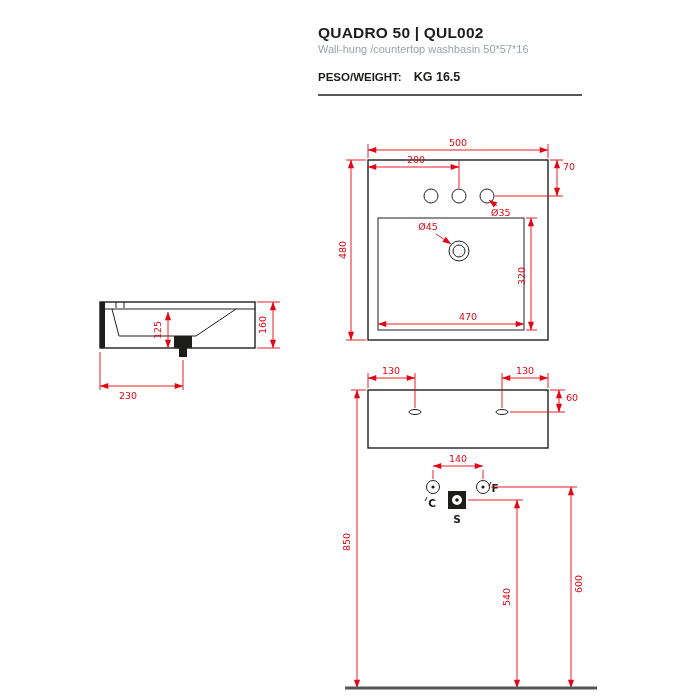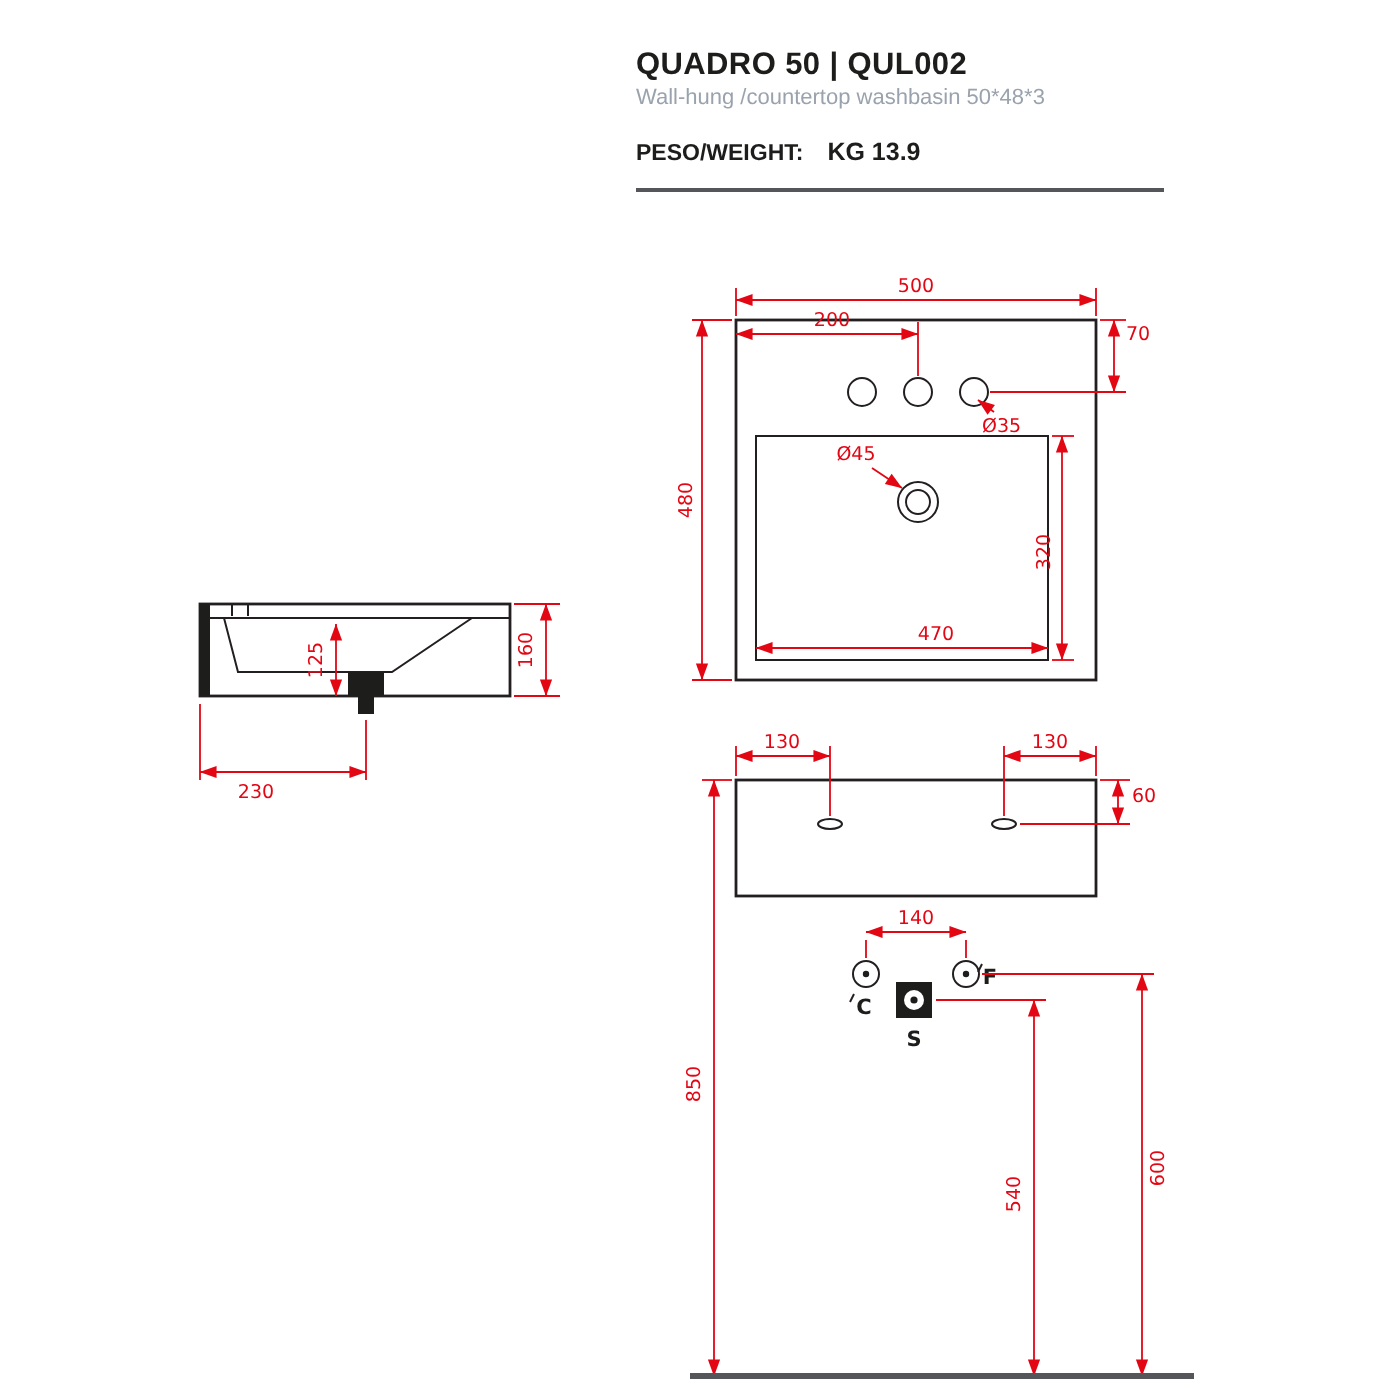--- a/index.html
+++ b/index.html
@@ -27,23 +27,23 @@
   .mid { text-anchor:middle; }
   .sym { fill:#1d1d1b; font-size:10.5px; font-weight:bold; text-anchor:middle; }
 </style>
 </head>
 <body>
 
 <div class="page">
 
   <header class="hdr">
     <div class="title">QUADRO 50 | QUL002</div>
-    <div class="sub en">Wall-hung /countertop washbasin 50*48*3</div>
+    <div class="sub en">Wall-hung /countertop washbasin 50*57*16</div>
     <div class="weight">
-      <span class="wl">PESO/WEIGHT:</span><span class="wv">KG 13.9</span>
+      <span class="wl">PESO/WEIGHT:</span><span class="wv">KG 16.5</span>
     </div>
     <div class="rule"></div>
   </header>
 
   <svg class="sheet" width="700" height="700" viewBox="0 0 700 700">
     <defs>
       <marker id="arr" viewBox="0 0 10 8" markerWidth="9" markerHeight="7.5" refX="9.5" refY="4" orient="auto-start-reverse" markerUnits="userSpaceOnUse">
         <path d="M0.3,0.6 L9.7,4 L0.3,7.4 Z" fill="#e30613"></path>
       </marker>
     </defs>

